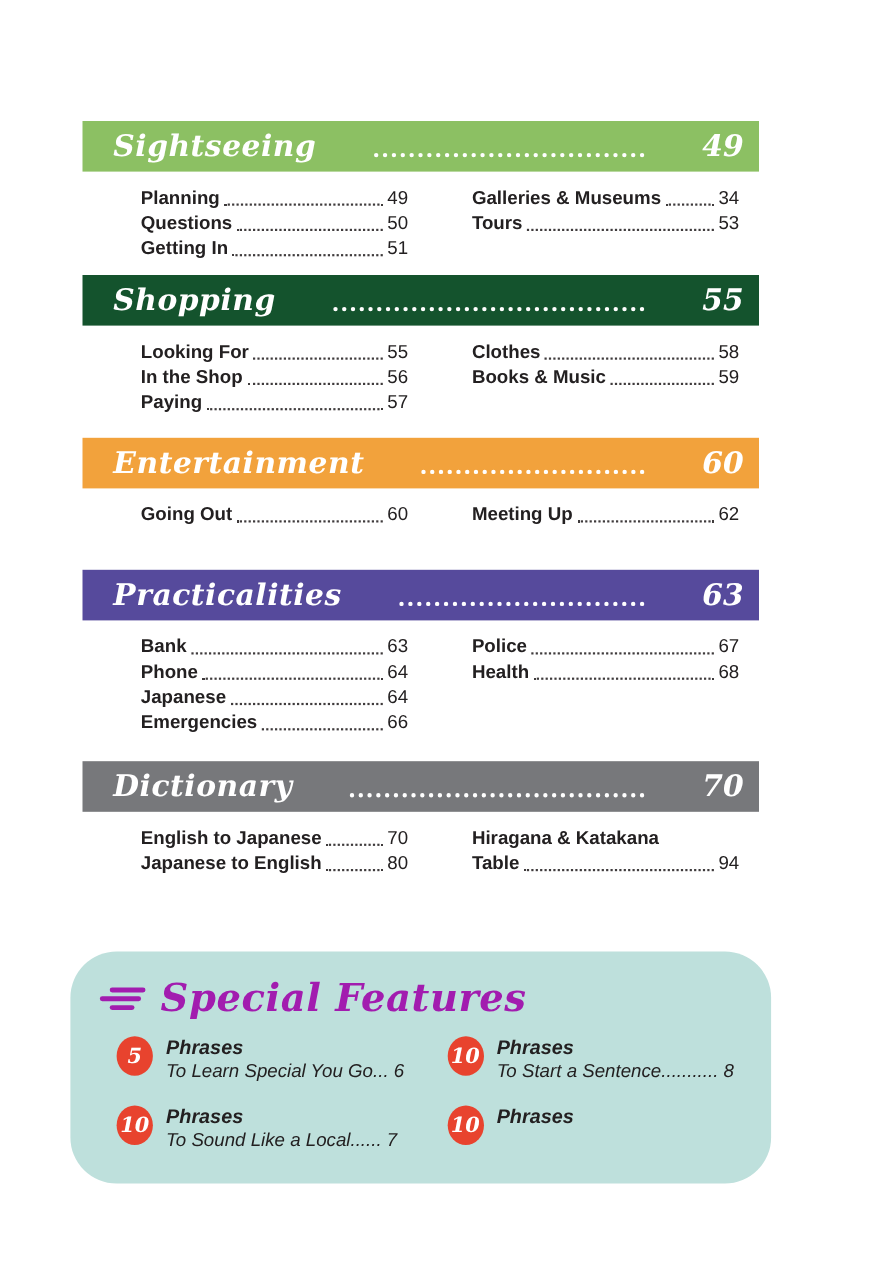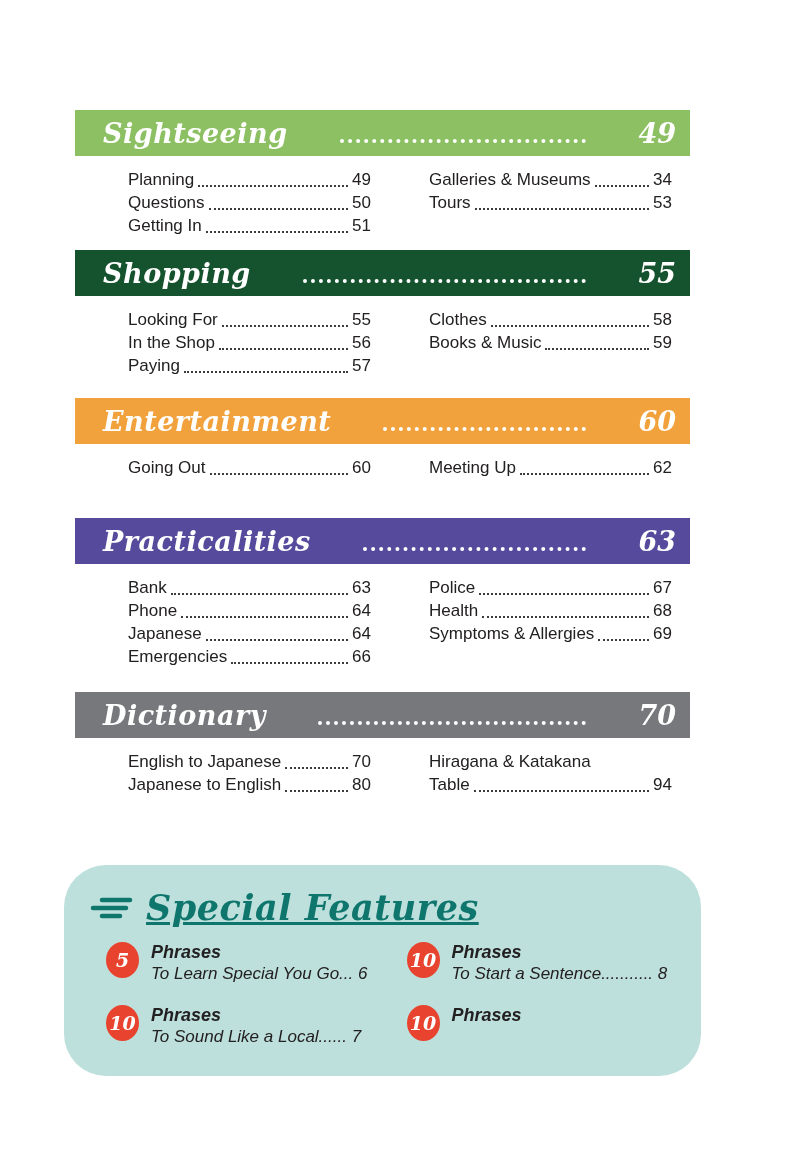--- a/index.html
+++ b/index.html
@@ -25,21 +25,21 @@
   }
   .bar-num{
     font-family:"DejaVu Serif",serif;font-style:italic;font-weight:700;
     font-size:27px;
   }
 
   
   .cols{display:flex;gap:58px;padding:12px 18px 0 53px;}
   .col{flex:1;min-width:0;}
   .toc-row{display:flex;font-size:17px;line-height:23px;}
-  .toc-label{white-space:nowrap;}
+  .toc-label{white-space:nowrap;font-weight:bold;}
   .toc-leader{flex:1;border-bottom:2px dotted #3f3b3c;margin:0 4px 4px 4px;}
   .toc-page{text-align:right;}
   .no-leader .toc-leader{border-bottom:none;}
 
   .sec-sightseeing{margin-bottom:13px;}
   .sec-shopping{margin-bottom:21px;}
   .sec-entertainment{margin-bottom:39px;}
   .sec-practicalities{margin-bottom:24px;}
   .sec-dictionary{margin-bottom:69px;}
 
@@ -208,25 +208,20 @@
         <div class="toc-row">
             <span class="toc-label">Police</span>
             <span class="toc-leader"></span>
             <span class="toc-page">67</span>
           </div>
         <div class="toc-row">
             <span class="toc-label">Health</span>
             <span class="toc-leader"></span>
             <span class="toc-page">68</span>
           </div>
-        <div class="toc-row">
-            <span class="toc-label">Symptoms &amp; Allergies</span>
-            <span class="toc-leader"></span>
-            <span class="toc-page">69</span>
-          </div>
       </div>
     </div>
   </section>
 
   <section class="sec-dictionary">
     <div class="bar" style="background-color: rgb(119, 120, 123);">
       <span class="bar-title">Dictionary</span>
       <span class="bar-leader"></span>
       <span class="bar-num">70</span>
     </div>
@@ -252,21 +247,21 @@
         <div class="toc-row">
             <span class="toc-label">Table</span>
             <span class="toc-leader"></span>
             <span class="toc-page">94</span>
           </div>
       </div>
     </div>
   </section>
 
   <div class="sf-box" style="background-color: rgb(190, 224, 220);">
-    <div class="sf-title-row" style="color: #0f766e; text-decoration: underline;">
+    <div class="sf-title-row" style="color: #a21caf;">
       <svg width="48" height="26" viewBox="0 0 48 26" aria-hidden="true">
         <line x1="12" y1="5" x2="40" y2="5" stroke="currentColor" stroke-width="4.5" stroke-linecap="round"></line>
         <line x1="3" y1="13" x2="36" y2="13" stroke="currentColor" stroke-width="4.5" stroke-linecap="round"></line>
         <line x1="12" y1="21" x2="30" y2="21" stroke="currentColor" stroke-width="4.5" stroke-linecap="round"></line>
       </svg>
       <span class="sf-title">Special Features</span>
     </div>
     <div class="sf-grid">
       <div class="sf-item">
         <span class="sf-badge" style="background-color: rgb(232, 67, 46);">5</span>

